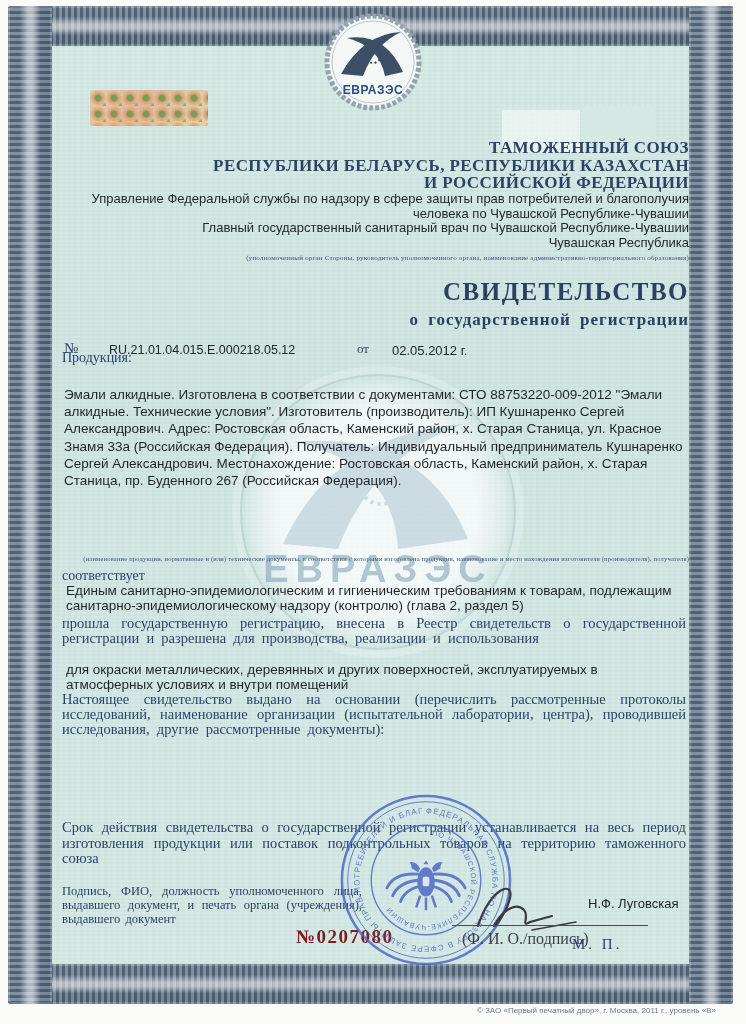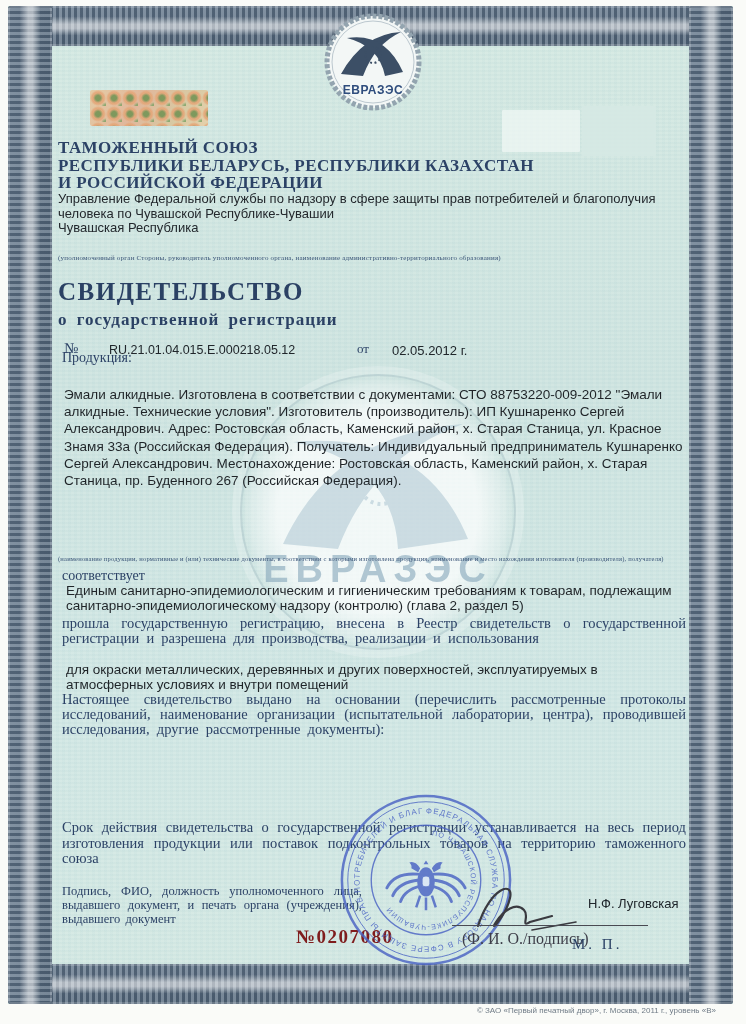--- a/index.html
+++ b/index.html
@@ -29,21 +29,21 @@
     background:
       radial-gradient(circle at 8px 8px, rgba(90,140,70,.8) 0 2.5px, rgba(90,140,70,0) 5px),
       radial-gradient(circle at 16px 17px, rgba(100,150,80,.7) 0 2.5px, rgba(100,150,80,0) 5px),
       radial-gradient(circle at 8px 8px, rgba(230,160,110,.9) 3px 6px, rgba(230,160,110,0) 8px),
       linear-gradient(120deg,#e7c9a0,#e3b394 40%,#d9c79d 75%,#e8cfa6);
     background-size:16px 16px,16px 16px,16px 16px,100% 100%;opacity:.9;}
   .patch{position:absolute;border-radius:1px;}
   .patch1{left:502px;top:110px;width:78px;height:42px;background:rgba(239,247,244,.75);}
   .patch2{left:582px;top:106px;width:74px;height:50px;background:rgba(214,233,228,.85);}
   .emblem{position:absolute;left:323px;top:12px;width:100px;height:100px;}
-  .center{left:58px;width:637px;text-align:left;position:absolute;}
+  .center{left:52px;width:637px;text-align:right;position:absolute;}
   .sans{font-family:"Liberation Sans",sans-serif;color:#20262b;margin-left:10px;}
   .union-line{font-weight:bold;font-size:17px;line-height:17.5px;letter-spacing:.4px;color:#2c4266;}
   .auth-line{font-family:"Liberation Sans",sans-serif;font-size:13px;line-height:14.6px;color:#23282d;}
   .cap{font-size:7px;color:#3b5578;letter-spacing:.2px;}
   .title{font-weight:bold;font-size:25px;letter-spacing:1.5px;color:#2b4164;}
   .subtitle{font-weight:bold;font-size:17px;letter-spacing:1px;word-spacing:4px;color:#2b4164;}
   .abs{position:absolute;}
   .label-serif{font-size:14px;color:#2c4266;}
   .body-text{font-family:"Liberation Sans",sans-serif;font-size:13.5px;line-height:17.2px;color:#1f2428;}
   .body-small{font-family:"Liberation Sans",sans-serif;font-size:13px;line-height:15.3px;color:#1f2428;}
@@ -97,20 +97,21 @@
   </div>
 
   <div class="center" style="top:139px">
     <div class="union-line">ТАМОЖЕННЫЙ СОЮЗ</div>
     <div class="union-line">РЕСПУБЛИКИ БЕЛАРУСЬ, РЕСПУБЛИКИ КАЗАХСТАН</div>
     <div class="union-line">И РОССИЙСКОЙ ФЕДЕРАЦИИ</div>
   </div>
   <div class="center" style="top:192px">
     <div class="auth-line">Управление Федеральной службы по надзору в сфере защиты прав потребителей и благополучия</div>
     <div class="auth-line">человека по Чувашской Республике-Чувашии</div>
+    <div class="auth-line">Главный государственный санитарный врач по Чувашской Республике-Чувашии</div>
     <div class="auth-line">Чувашская Республика</div>
   </div>
   <div class="center cap" style="top:254px">(уполномоченный орган Стороны, руководитель уполномоченного органа, наименование административно-территориального образования)</div>
 
   <div class="center title" style="top:278px">СВИДЕТЕЛЬСТВО</div>
   <div class="center subtitle" style="top:310px">о государственной регистрации</div>
 
   <div class="abs label-serif" style="left:64px;top:340px;font-size:15px">№</div>
   <div class="abs sans" style="left:99px;top:343px;font-size:12.5px">RU.21.01.04.015.Е.000218.05.12</div>
   <div class="abs label-serif" style="left:357px;top:341px;font-size:13px">от</div>

